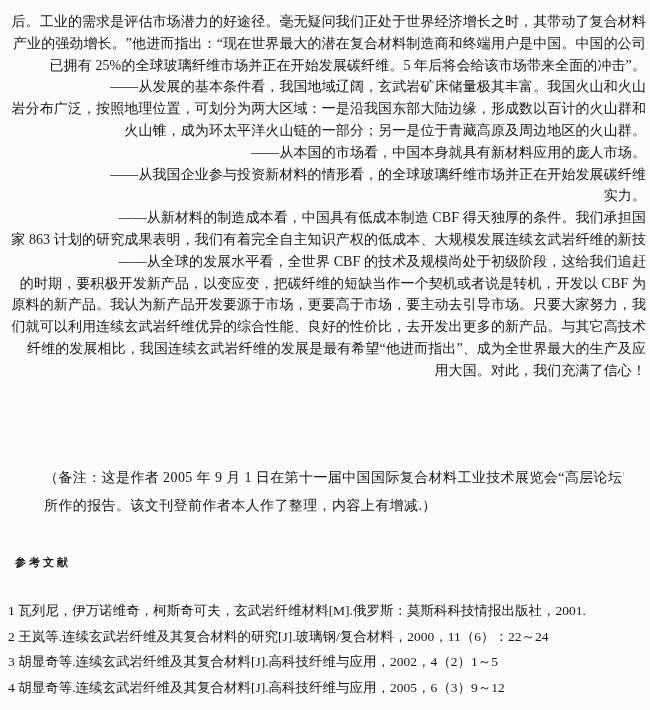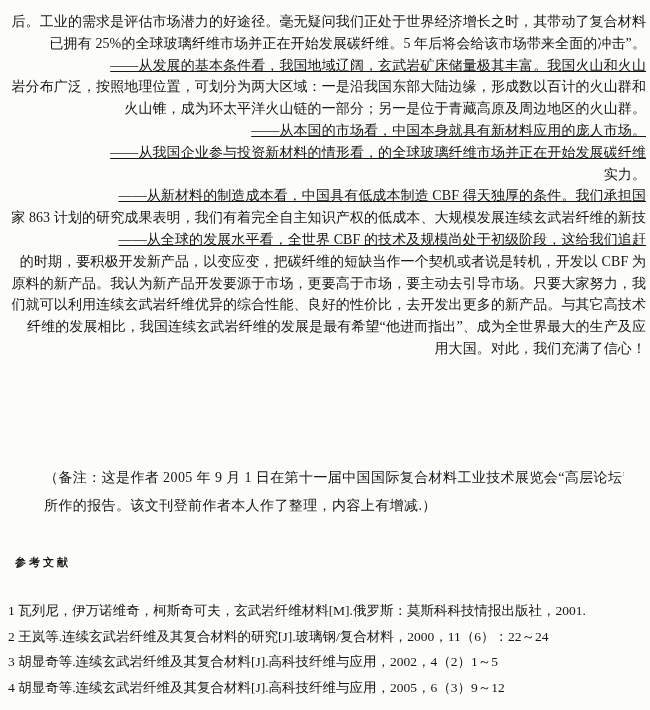--- a/index.html
+++ b/index.html
@@ -30,21 +30,20 @@
     letter-spacing: 0.1px;
   }
   .line {
     height: 21.8px;
     white-space: nowrap;
     overflow: hidden;
     text-align: right;
   }
   .line.ind {
     padding-left: 41px;
-    text-decoration: underline;
   }
   .note {
     position: absolute;
     top: 464px;
     left: 44px;
     right: 26px;
     font-size: 14px;
     line-height: 27.5px;
     letter-spacing: 0.4px;
   }
@@ -76,20 +75,21 @@
     overflow: hidden;
   }
 </style>
 </head>
 <body>
 
 <div class="page">
 
   <div class="body-text">
     <div class="line">后。工业的需求是评估市场潜力的好途径。毫无疑问我们正处于世界经济增长之时，其带动了复合材料</div>
+    <div class="line">产业的强劲增长。”他进而指出：“现在世界最大的潜在复合材料制造商和终端用户是中国。中国的公司</div>
     <div class="line">已拥有 25%的全球玻璃纤维市场并正在开始发展碳纤维。5 年后将会给该市场带来全面的冲击”。</div>
     <div class="line ind">——从发展的基本条件看，我国地域辽阔，玄武岩矿床储量极其丰富。我国火山和火山</div>
     <div class="line">岩分布广泛，按照地理位置，可划分为两大区域：一是沿我国东部大陆边缘，形成数以百计的火山群和</div>
     <div class="line">火山锥，成为环太平洋火山链的一部分；另一是位于青藏高原及周边地区的火山群。</div>
     <div class="line ind">——从本国的市场看，中国本身就具有新材料应用的庞人市场。</div>
     <div class="line ind">——从我国企业参与投资新材料的情形看，的全球玻璃纤维市场并正在开始发展碳纤维</div>
     <div class="line">实力。</div>
     <div class="line ind">——从新材料的制造成本看，中国具有低成本制造 CBF 得天独厚的条件。我们承担国</div>
     <div class="line">家 863 计划的研究成果表明，我们有着完全自主知识产权的低成本、大规模发展连续玄武岩纤维的新技</div>
     <div class="line ind">——从全球的发展水平看，全世界 CBF 的技术及规模尚处于初级阶段，这给我们追赶</div>

